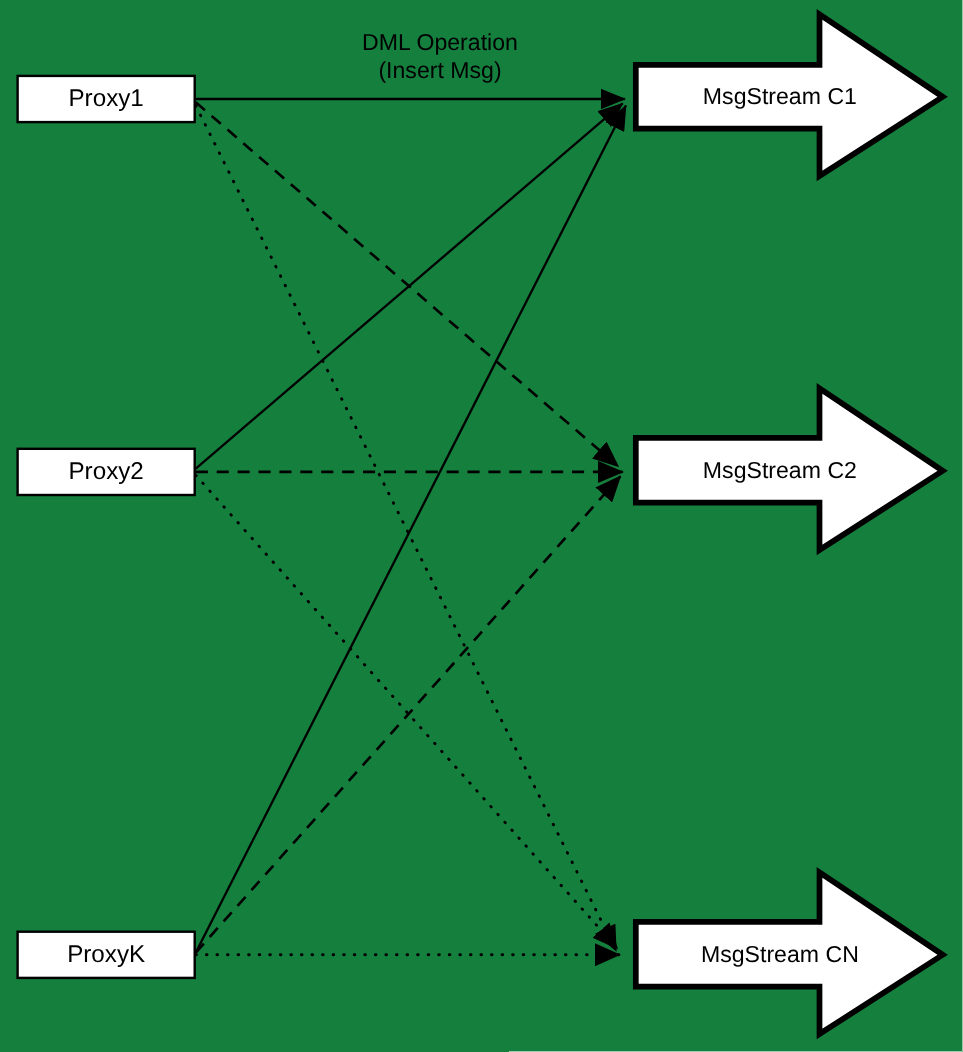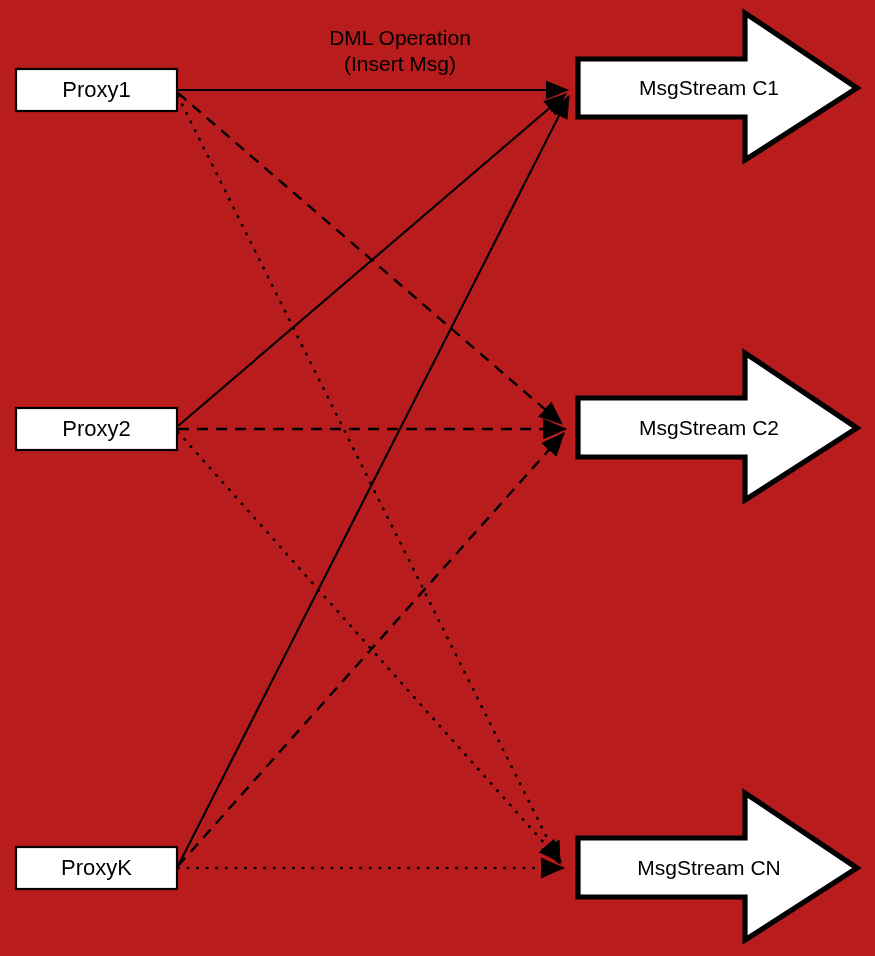--- a/index.html
+++ b/index.html
@@ -11,21 +11,21 @@
   body {
     width: 875px;
     height: 956px;
     font-family: "Liberation Sans", sans-serif;
     overflow: hidden;
   }
   #diagram-root {
     position: relative;
     width: 875px;
     height: 956px;
-    background: #b91c1c;
+    background: #15803d;
   }
   svg.canvas {
     display: block;
     width: 875px;
     height: 956px;
   }
   .proxy-box-rect {
     fill: #ffffff;
     stroke: #000000;
     stroke-width: 2.2;

